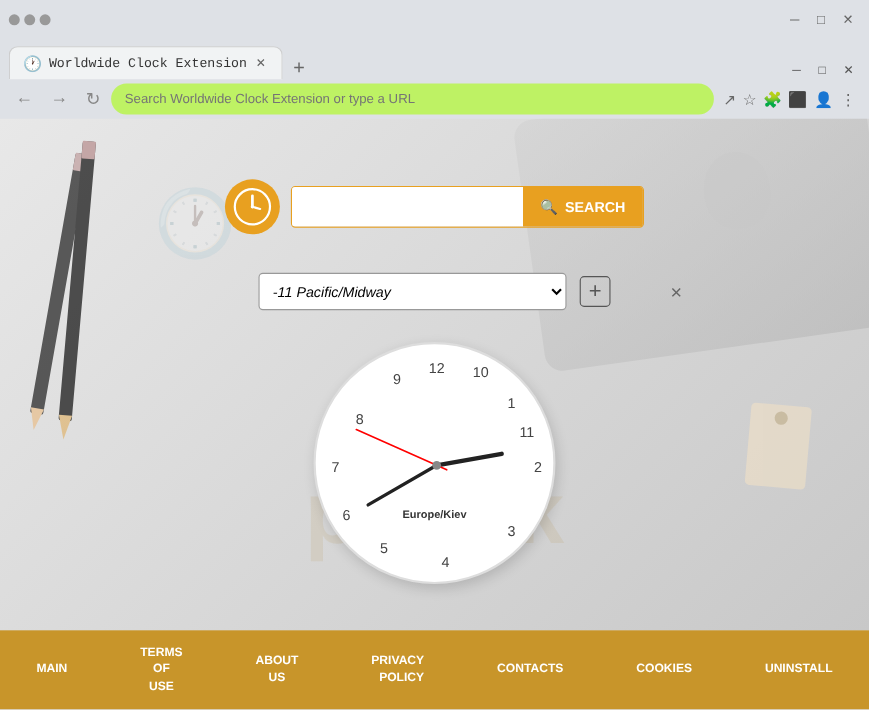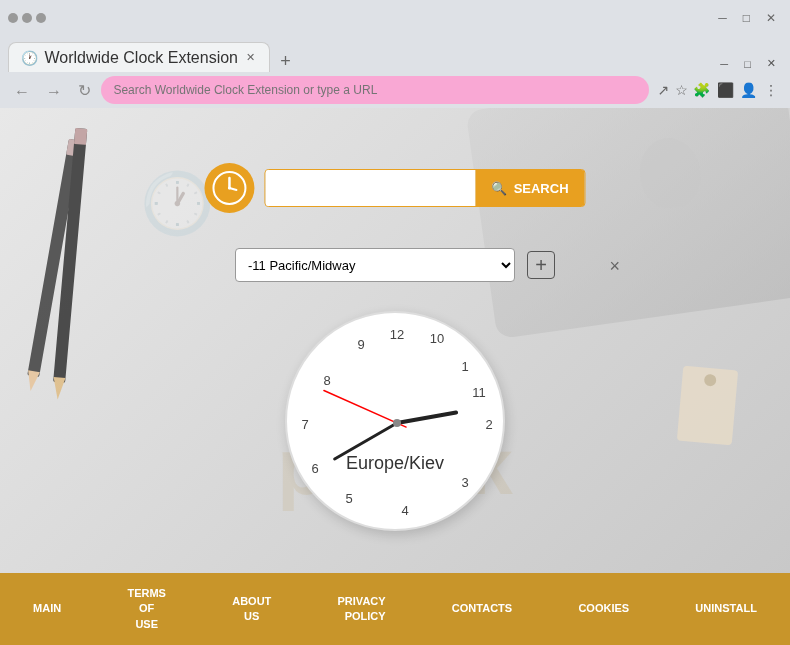--- a/index.html
+++ b/index.html
@@ -29,21 +29,21 @@
     .address-bar {
       display: flex; align-items: center; height: 36px;
       background: #dee1e6; padding: 0 8px; gap: 4px;
     }
     .nav-btn {
       background: none; border: none; font-size: 16px;
       color: #888; cursor: pointer; padding: 4px 6px; border-radius: 50%;
     }
     .url-input {
       flex: 1; height: 28px; border: none; border-radius: 14px;
-      background: #f9a8d4; padding: 0 12px; font-size: 12px; color: #555;
+      background: #bef264; padding: 0 12px; font-size: 12px; color: #555;
       outline: none;
     }
     .toolbar-icons {
       display: flex; align-items: center; gap: 6px; padding: 0 4px;
     }
     .toolbar-icon { font-size: 14px; color: #666; cursor: pointer; }
 
     
     .page-content {
       width: 100%;
@@ -98,20 +98,21 @@
     
     .timezone-area {
       position: absolute; top: 140px; left: 50%; transform: translateX(-50%);
       display: flex; align-items: center; gap: 12px;
     }
     .timezone-select {
       width: 280px; height: 34px; border: 1px solid #999;
       border-radius: 4px; padding: 0 8px; font-size: 13px;
       background: #fff; cursor: pointer;
       appearance: auto;
+      font-style: italic;
     }
     .add-btn {
       width: 28px; height: 28px; background: none; border: 1.5px solid #555;
       border-radius: 4px; font-size: 20px; cursor: pointer; color: #555;
       display: flex; align-items: center; justify-content: center;
     }
 
     
     .close-x {
       position: absolute; top: 148px; right: 170px;
@@ -122,21 +123,21 @@
     .clock-container {
       position: absolute; top: 203px; left: 50%; transform: translateX(-50%);
     }
     .analog-clock {
       width: 220px; height: 220px; border-radius: 50%;
       background: white; border: 2px solid #ddd;
       position: relative; box-shadow: 2px 4px 12px rgba(0,0,0,0.15);
     }
     .clock-label {
       position: absolute; bottom: 55px; left: 50%; transform: translateX(-50%);
-      font-size: 18px; font-weight: normal; color: #333; white-space: nowrap;
+      font-size: 10px; font-weight: bold; color: #333; white-space: nowrap;
     }
 
     
     .footer {
       position: absolute; bottom: 0; left: 0; right: 0;
       height: 72px;
       background: #c8952a;
       display: flex; align-items: center; justify-content: space-around;
     }
     .footer-item {
@@ -164,21 +165,21 @@
     <div style="display:flex;gap:4px;margin-left:auto">
       <div style="font-size:12px;color:#666;cursor:pointer;padding:0 6px;">─</div>
       <div style="font-size:12px;color:#666;cursor:pointer;padding:0 6px;">□</div>
       <div style="font-size:12px;color:#666;cursor:pointer;padding:0 6px;">✕</div>
     </div>
   </div>
 
   <div class="tab-bar" style="background:#dee1e6; padding-top:4px;">
     <div class="tab" style="background:#f1f3f4; min-width:180px;">
       <span class="tab-icon">🕐</span>
-      <span style="font-size:16px;">Worldwide Clock Extension</span>
+      <span style="font-size:12px;font-family:Liberation Mono, monospace;">Worldwide Clock Extension</span>
       <button class="tab-close">✕</button>
     </div>
     <button class="new-tab-btn">+</button>
     <div style="flex:1"></div>
     <div style="display:flex;gap:4px;align-items:center">
       <span style="cursor:pointer;font-size:11px;color:#555;padding:2px 6px;">─</span>
       <span style="cursor:pointer;font-size:11px;color:#555;padding:2px 6px;">□</span>
       <span style="cursor:pointer;font-size:11px;color:#555;padding:2px 6px;">✕</span>
     </div>
   </div>

